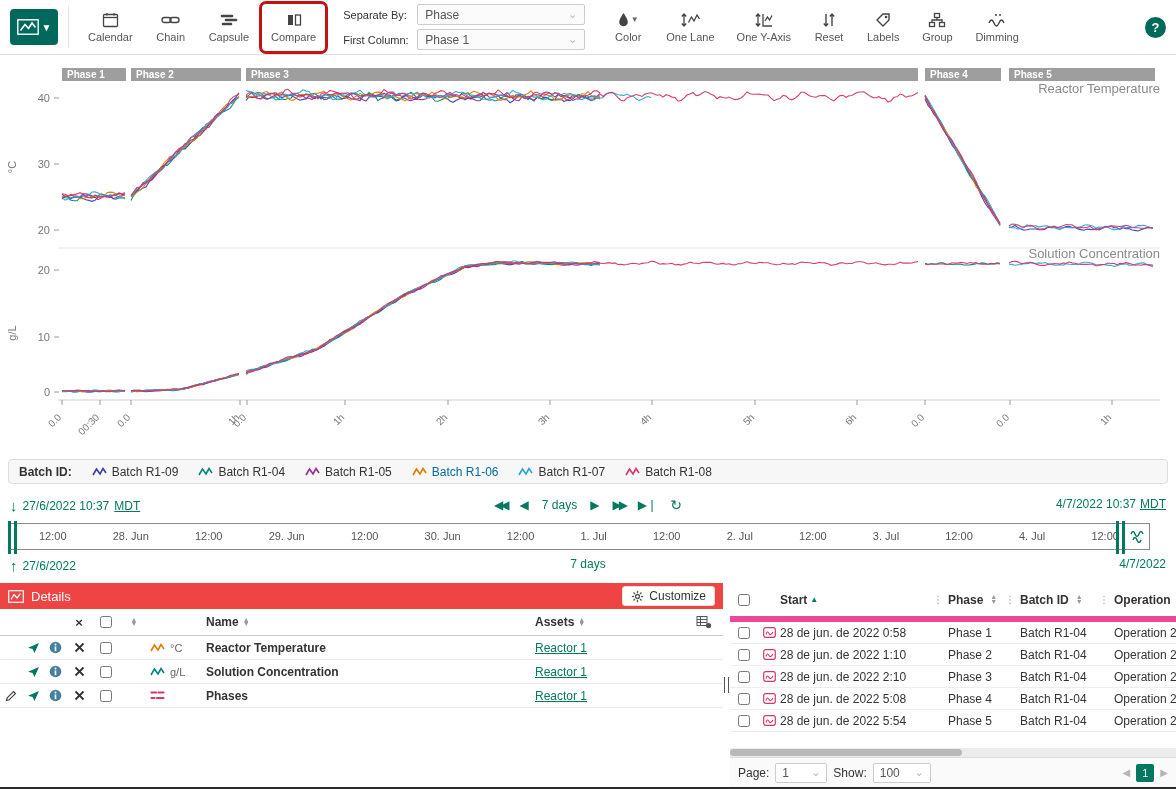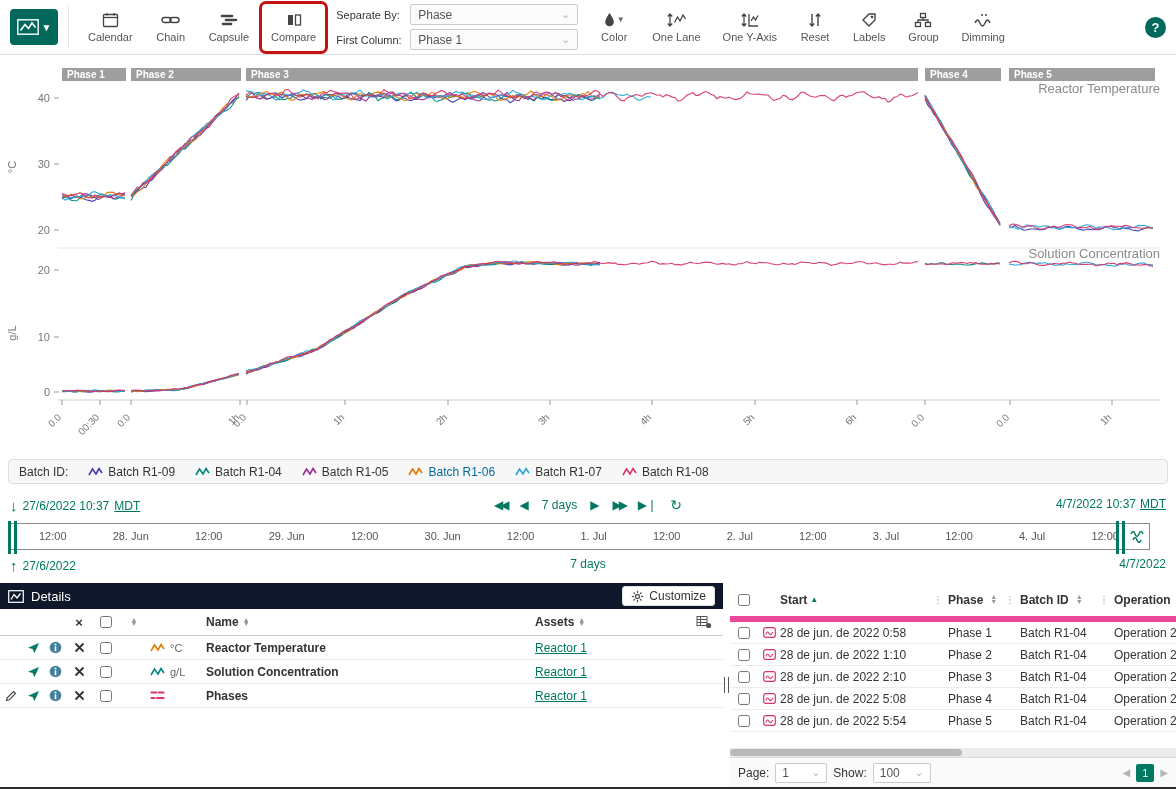--- a/index.html
+++ b/index.html
@@ -13,37 +13,37 @@
     border-bottom:1px solid #ddd;display:flex;align-items:center;padding:0 10px;gap:4px}
   .view-btn{width:48px;height:36px;background:#00695c;border:none;border-radius:4px;
     display:flex;align-items:center;justify-content:center;gap:3px;cursor:pointer}
   .view-btn .caret{color:#fff;font-size:10px}
   .tdivider{width:1px;height:42px;background:#e7e7e7;margin:0 6px}
   .tbtn{display:flex;flex-direction:column;align-items:center;justify-content:center;gap:3px;
     background:none;border:none;padding:4px 9px;min-width:50px;height:47px;cursor:pointer}
   .tbtn .tlabel{font-size:11px;color:#555;white-space:nowrap}
   .tbtn.hl{outline:3px solid #c41211;border-radius:4px}
   .icon-row{display:flex;align-items:center;gap:2px;height:17px}
-  .selgroup{display:flex;flex-direction:column;gap:4px;margin:0 7px}
+  .selgroup{display:flex;flex-direction:column;gap:4px;margin:0 14px}
   .selrow{display:flex;align-items:center}
   .sel-label{font-size:11px;color:#333;width:74px}
   .selbox{width:168px;height:21px;border:1px solid #ccc;border-radius:2px;background:#fbfbfb;
     display:flex;align-items:center;padding:0 7px;font-size:12px;color:#555;cursor:pointer}
   .selbox .chev{margin-left:auto;color:#b5b5b5;font-size:11px}
   .help-btn{margin-left:auto;width:21px;height:21px;border-radius:50%;background:#00695c;color:#fff;
     font-weight:bold;font-size:13px;display:flex;align-items:center;justify-content:center;border:none;cursor:pointer}
 
   
   .chart-area{position:absolute;top:55px;left:0;width:1176px;height:404px}
 
   
   .legend-bar{position:absolute;top:459px;left:8px;right:8px;height:25px;background:#f7f7f7;
     border:1px solid #ddd;border-radius:4px;display:flex;align-items:center;padding:0 10px;gap:20px;
     font-size:12px;color:#333}
-  .legend-title{font-weight:normal}
+  .legend-title{font-weight:bold}
   .legend-item{display:flex;align-items:center;gap:5px}
 
   
   .time-nav{position:absolute;top:495px;left:10px;right:10px;height:22px;color:#007960;font-size:12px}
   .tn-left{position:absolute;left:0;top:2px;display:flex;align-items:center;gap:5px}
   .tn-center{position:absolute;left:50%;transform:translateX(-50%);top:2px;display:flex;align-items:center;gap:13px}
   .tn-right{position:absolute;right:0;top:2px;display:flex;align-items:center;gap:4px}
   .tn-arrow{font-size:12px;cursor:pointer;color:#007960}
   .dbl{letter-spacing:-3px}
   .bigarrow{font-size:15px;font-weight:bold;cursor:pointer}
@@ -60,21 +60,21 @@
   .rr-left{position:absolute;left:0;display:flex;gap:5px;align-items:center}
   .rr-center{position:absolute;left:50%;transform:translateX(-50%)}
   .rr-right{position:absolute;right:0}
 
   
   .panels{position:absolute;top:583px;left:0;right:0;bottom:2px;display:flex}
   .details-panel{width:723px;display:flex;flex-direction:column;background:#fff}
   .splitter{width:7px;display:flex;align-items:center;justify-content:center;background:#fff}
   .split-handle{width:5px;height:16px;border-left:1px solid #555;border-right:1px solid #555;cursor:col-resize}
   .capsules-panel{flex:1;display:flex;flex-direction:column;background:#fff;min-width:0}
-  .panel-header{height:26px;background:#0f172a;color:#fff;display:flex;align-items:center;
+  .panel-header{height:26px;background:#ef4444;color:#fff;display:flex;align-items:center;
     padding:0 8px;gap:7px;font-size:13px;flex:0 0 auto}
   .customize-btn{margin-left:auto;height:20px;background:#fff;border:1px solid #e0e0e0;border-radius:3px;
     display:flex;align-items:center;gap:5px;padding:0 8px;font-size:12px;color:#333;cursor:pointer}
   .zoom-btn{margin-left:auto;width:27px;height:20px;background:#fff;border-radius:3px;border:1px solid #e0e0e0;
     display:flex;align-items:center;justify-content:center;cursor:pointer}
 
   .dgrid{display:grid;grid-template-columns:22px 22px 22px 26px 28px 24px 26px 36px 1fr 150px 38px;align-items:center}
   .dthead{height:27px;border-bottom:1px solid #ccc;font-size:12px;font-weight:bold;color:#333;flex:0 0 auto}
   .drow{height:24px;border-bottom:1px solid #e8e8e8;font-size:12px;flex:0 0 auto}
   .dname{font-weight:bold;color:#333;overflow:hidden;white-space:nowrap}

